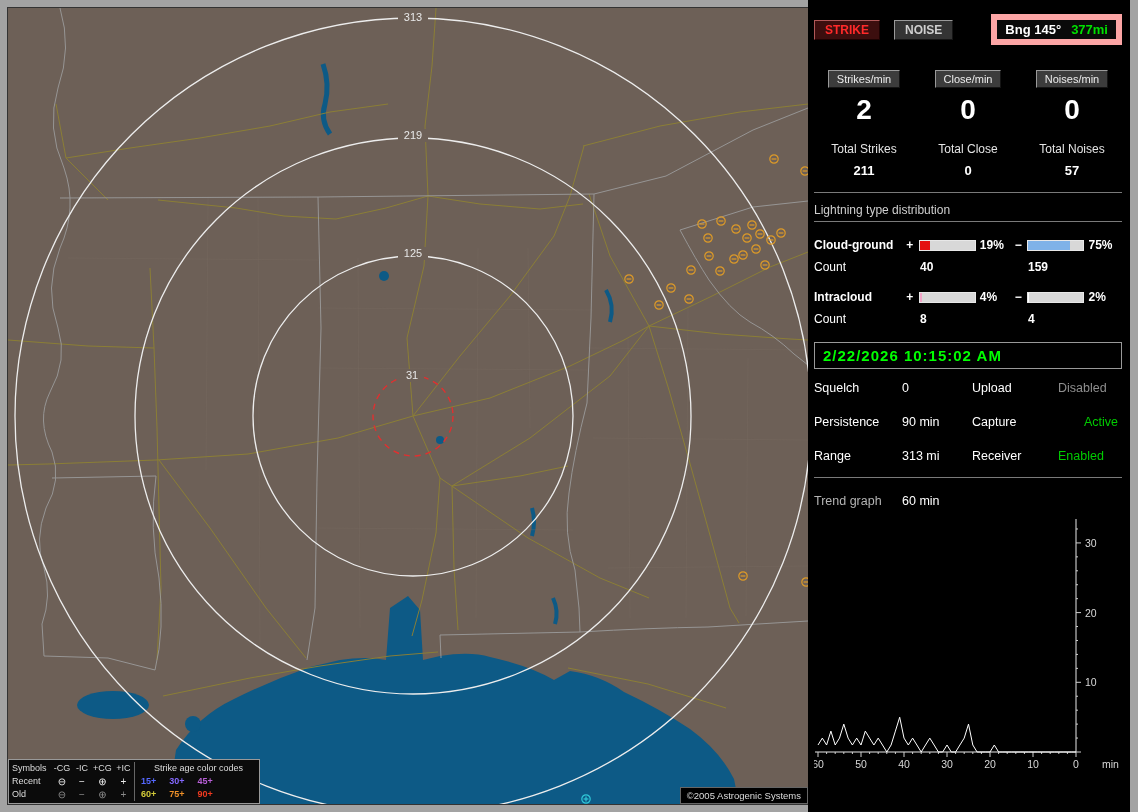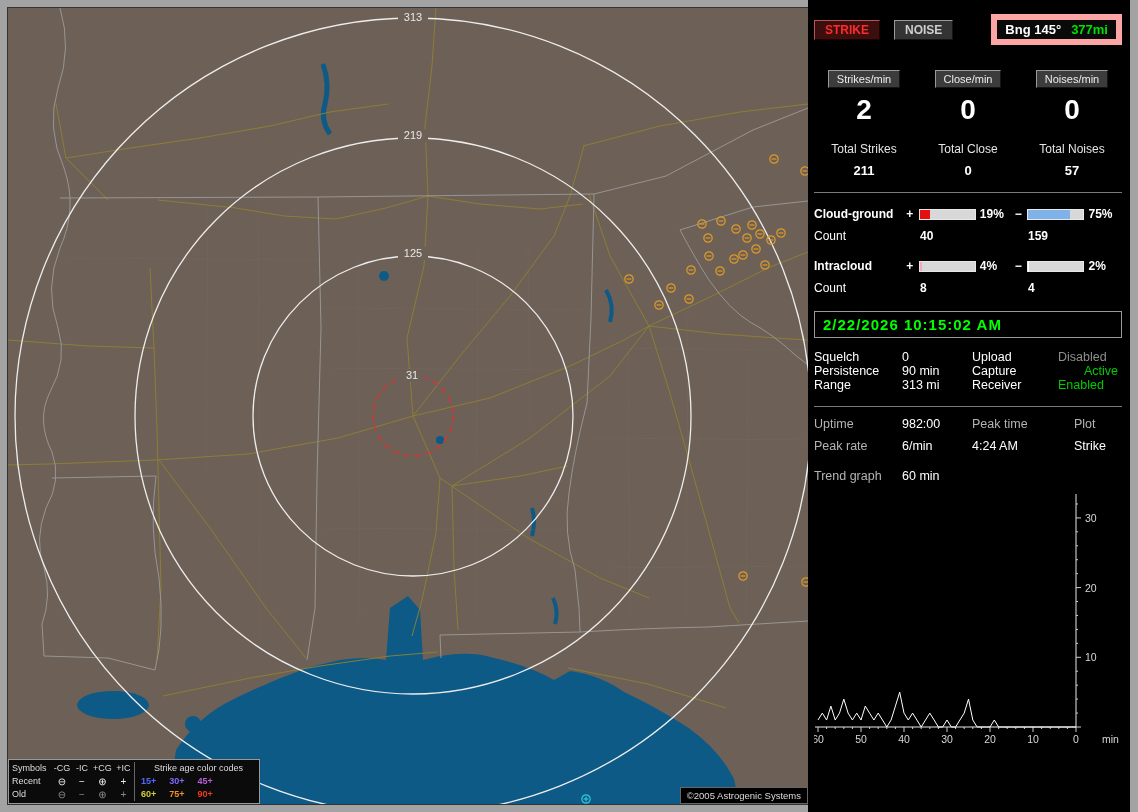--- a/index.html
+++ b/index.html
@@ -53,21 +53,21 @@
   .bar-fill{position:absolute;left:0;top:0;bottom:0;}
   .pct{width:34px;font-weight:bold;}
   .count-row{display:flex;font-size:12px;height:22px;align-items:center;}
   .count-label{width:92px;}
   .count-pos{width:108px;padding-left:14px;font-weight:bold;box-sizing:border-box;}
   .count-neg{font-weight:bold;padding-left:14px;}
 
   .date-box{border:1px solid #999;background:#000;color:#00ff00;font-weight:bold;font-size:15px;
             letter-spacing:1px;padding:4px 8px;margin:12px 0;}
 
-  .settings-grid{display:grid;grid-template-columns:88px 70px 86px 1fr;row-gap:0;font-size:12.5px;margin-top:4px;}
+  .settings-grid{display:grid;grid-template-columns:88px 70px 86px 1fr;row-gap:20px;font-size:12.5px;margin-top:4px;}
   .info-grid{display:grid;grid-template-columns:88px 70px 102px 1fr;row-gap:8px;font-size:12.5px;margin-top:4px;}
   .key{color:#fff;}
   .key-dim{color:#b4b4b4;}
   .val{color:#fff;}
 
   .trend-row{margin-top:16px;font-size:12.5px;display:flex;}
   .trend-row .key-dim{width:88px;}
   .trend-graph{margin-top:8px;}
 </style>
 </head>
@@ -328,20 +328,21 @@
       <div class="rate-col">
         <span class="rate-chip">Noises/min</span>
         <div class="rate-value">0</div>
         <div class="total-label">Total Noises</div>
         <div class="total-value">57</div>
       </div>
     </div>
 
     <div class="divider"></div>
 
+    <div class="dist-title">Lightning type distribution</div>
 
     <div class="dist-row">
       <span class="dist-label">Cloud-ground</span>
       <span class="sign">+</span>
       <span class="bar">
         <span class="bar-fill" style="width: 19%; background: rgb(228, 16, 16);"></span>
       </span>
       <span class="pct">19%</span>
       <span class="sign">−</span>
       <span class="bar">
@@ -388,31 +389,20 @@
       <span class="val" style="color: rgb(0, 204, 0); margin-left: 26px;">Active</span>
 
       <span class="key">Range</span>
       <span class="val">313 mi</span>
       <span class="key">Receiver</span>
       <span class="val" style="color: rgb(0, 204, 0);">Enabled</span>
     </div>
 
     <div class="divider"></div>
 
-    <div class="info-grid">
-      <span class="key-dim">Uptime</span>
-      <span class="val">982:00</span>
-      <span class="key-dim">Peak time</span>
-      <span class="key-dim">Plot</span>
-
-      <span class="key-dim">Peak rate</span>
-      <span class="val">6/min</span>
-      <span class="val">4:24 AM</span>
-      <span class="val">Strike</span>
-    </div>
 
     <div class="trend-row">
       <span class="key-dim">Trend graph</span>
       <span class="val">60 min</span>
     </div>
 
     <div class="trend-graph">
       <svg id="trend-svg" width="312" height="256" viewBox="0 0 312 256">
           <line x1="262" y1="3" x2="262" y2="236" stroke="#e8e8e8" stroke-width="1"></line>
           <line x1="1" y1="236" x2="262" y2="236" stroke="#e8e8e8" stroke-width="1"></line>

